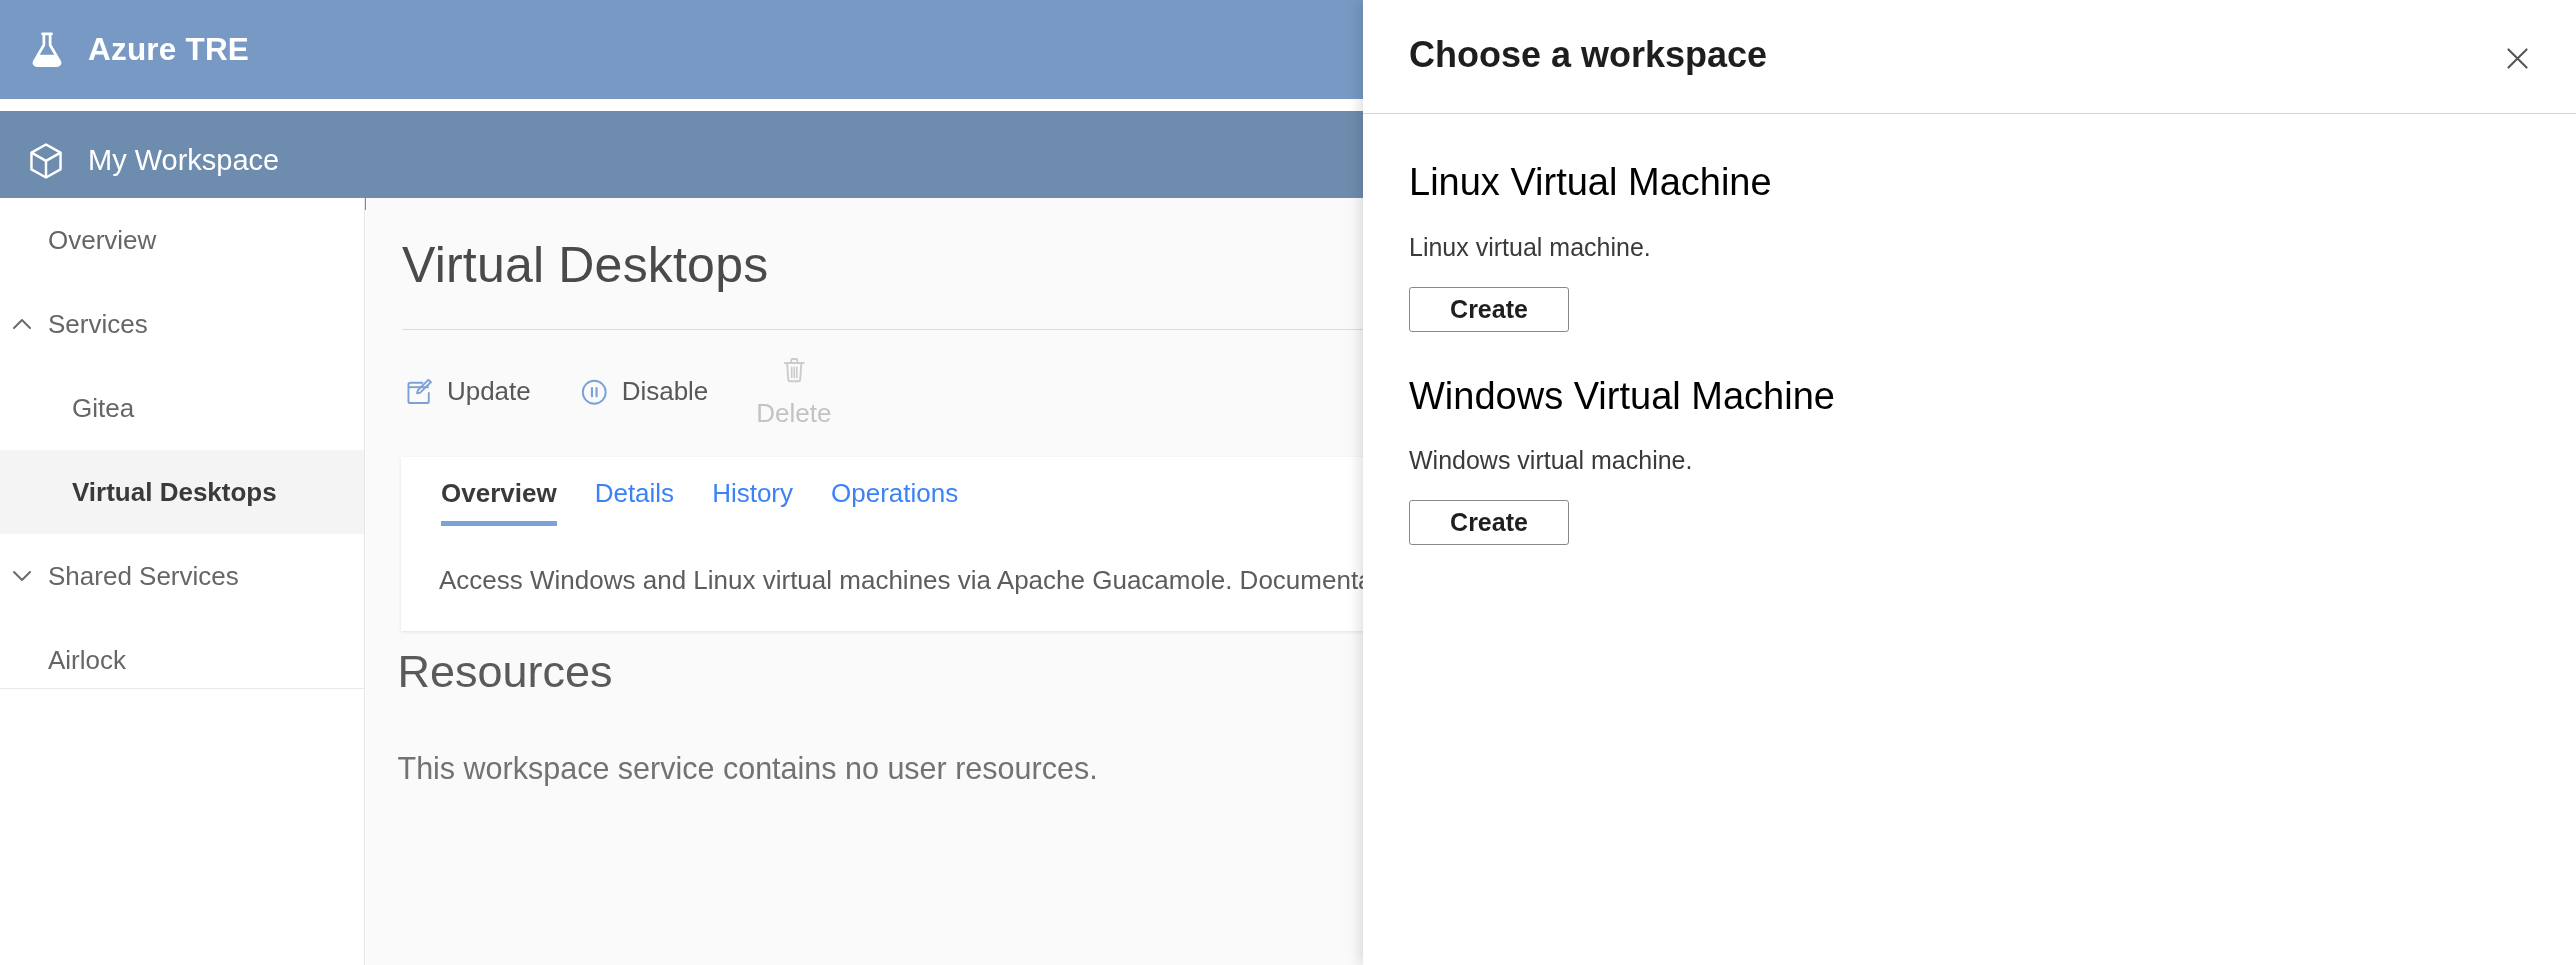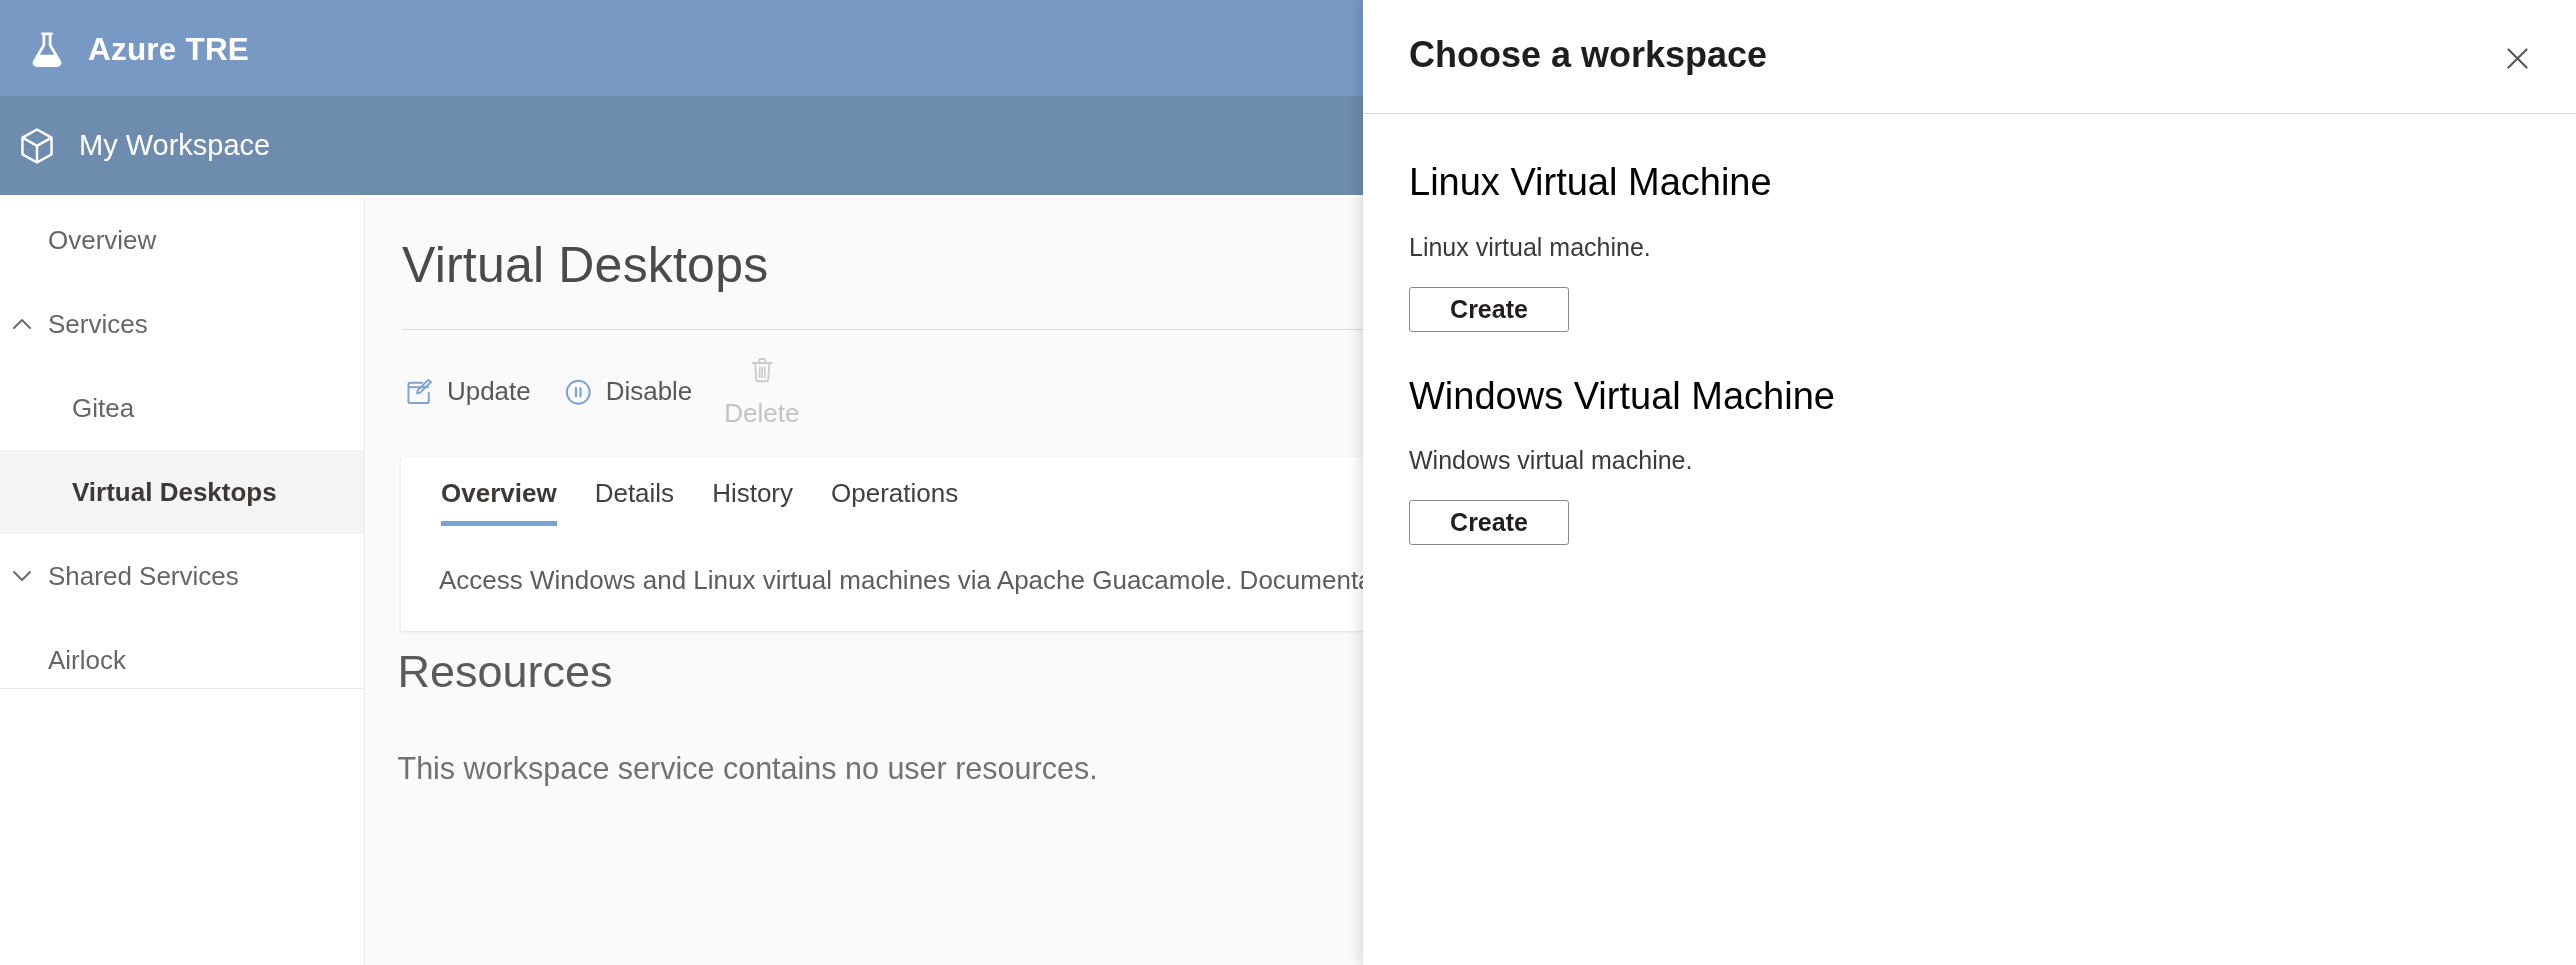--- a/index.html
+++ b/index.html
@@ -22,25 +22,25 @@
     padding-left: 25px;
   }
   .brandbar .logo { width: 44px; height: 44px; flex: 0 0 44px; display:block; }
   .brandbar .brand-title {
     color: #ffffff; font-size: 31.5px; font-weight: bold;
     margin-left: 19px; letter-spacing: 0.2px;
   }
 
   
   .wsbar {
-    position: absolute; left: 0; top: 96px;
+    position: absolute; left: 0; top: 111px;
     width: 2576px; height: 99px;
     background: #6e8cae;
     display: flex; align-items: center;
-    padding-left: 16px;
+    padding-left: 25px;
   }
   .wsbar .ws-icon { width: 42px; height: 42px; flex: 0 0 42px; display:block; }
   .wsbar .ws-title {
     color: #ffffff; font-size: 29px; font-weight: normal;
     margin-left: 21px;
   }
 
   
   .sidebar {
     position: absolute; left: 0; top: 198px;
@@ -81,42 +81,42 @@
     position: absolute; left: 36px; top: 38px;
     font-size: 50px; color: #4a4a4a; font-weight: normal;
     letter-spacing: 0.2px;
   }
   .title-rule {
     position: absolute; left: 36px; top: 131px;
     width: 2098px; height: 1px; background: #dcdcdc;
   }
   .cmdbar {
     position: absolute; left: 38px; top: 157px;
-    display: flex; align-items: center; gap: 32px; justify-content: center;
+    display: flex; align-items: center; gap: 48px; justify-content: center;
   }
   .cmd {
     display: flex; align-items: center; gap: 12.4px;
     font-size: 26px; color: #585858; cursor: pointer;
   }
   .cmd .cmd-ico { width: 30.5px; height: 30.5px; display: block; flex: 0 0 30.5px; }
   .cmd.disabled { color: #c3c3c3; cursor: default; flex-direction: column; }
 
   .card {
     position: absolute; left: 35px; top: 259px;
     width: 2129px; height: 174px;
     background: #ffffff;
     box-shadow: 0 1px 2.9px rgba(0,0,0,.10);
   }
   .tabs {
     position: absolute; left: 21px; top: 21px;
     display: flex; align-items: flex-end; gap: 0;
   }
   .tab {
     position: relative;
-    font-size: 26px; color: #404040;
+    font-size: 26px; color: #3b82f6;
     padding: 0 19px 17px 19px;
     cursor: pointer;
   }
   .tab.active { color: #3b3a39; font-weight: bold; }
   .tab.active::after {
     content: ""; position: absolute;
     left: 19px; right: 19px; bottom: 0;
     height: 4.8px; background: #7ba1d6;
   }
   .card-body {

